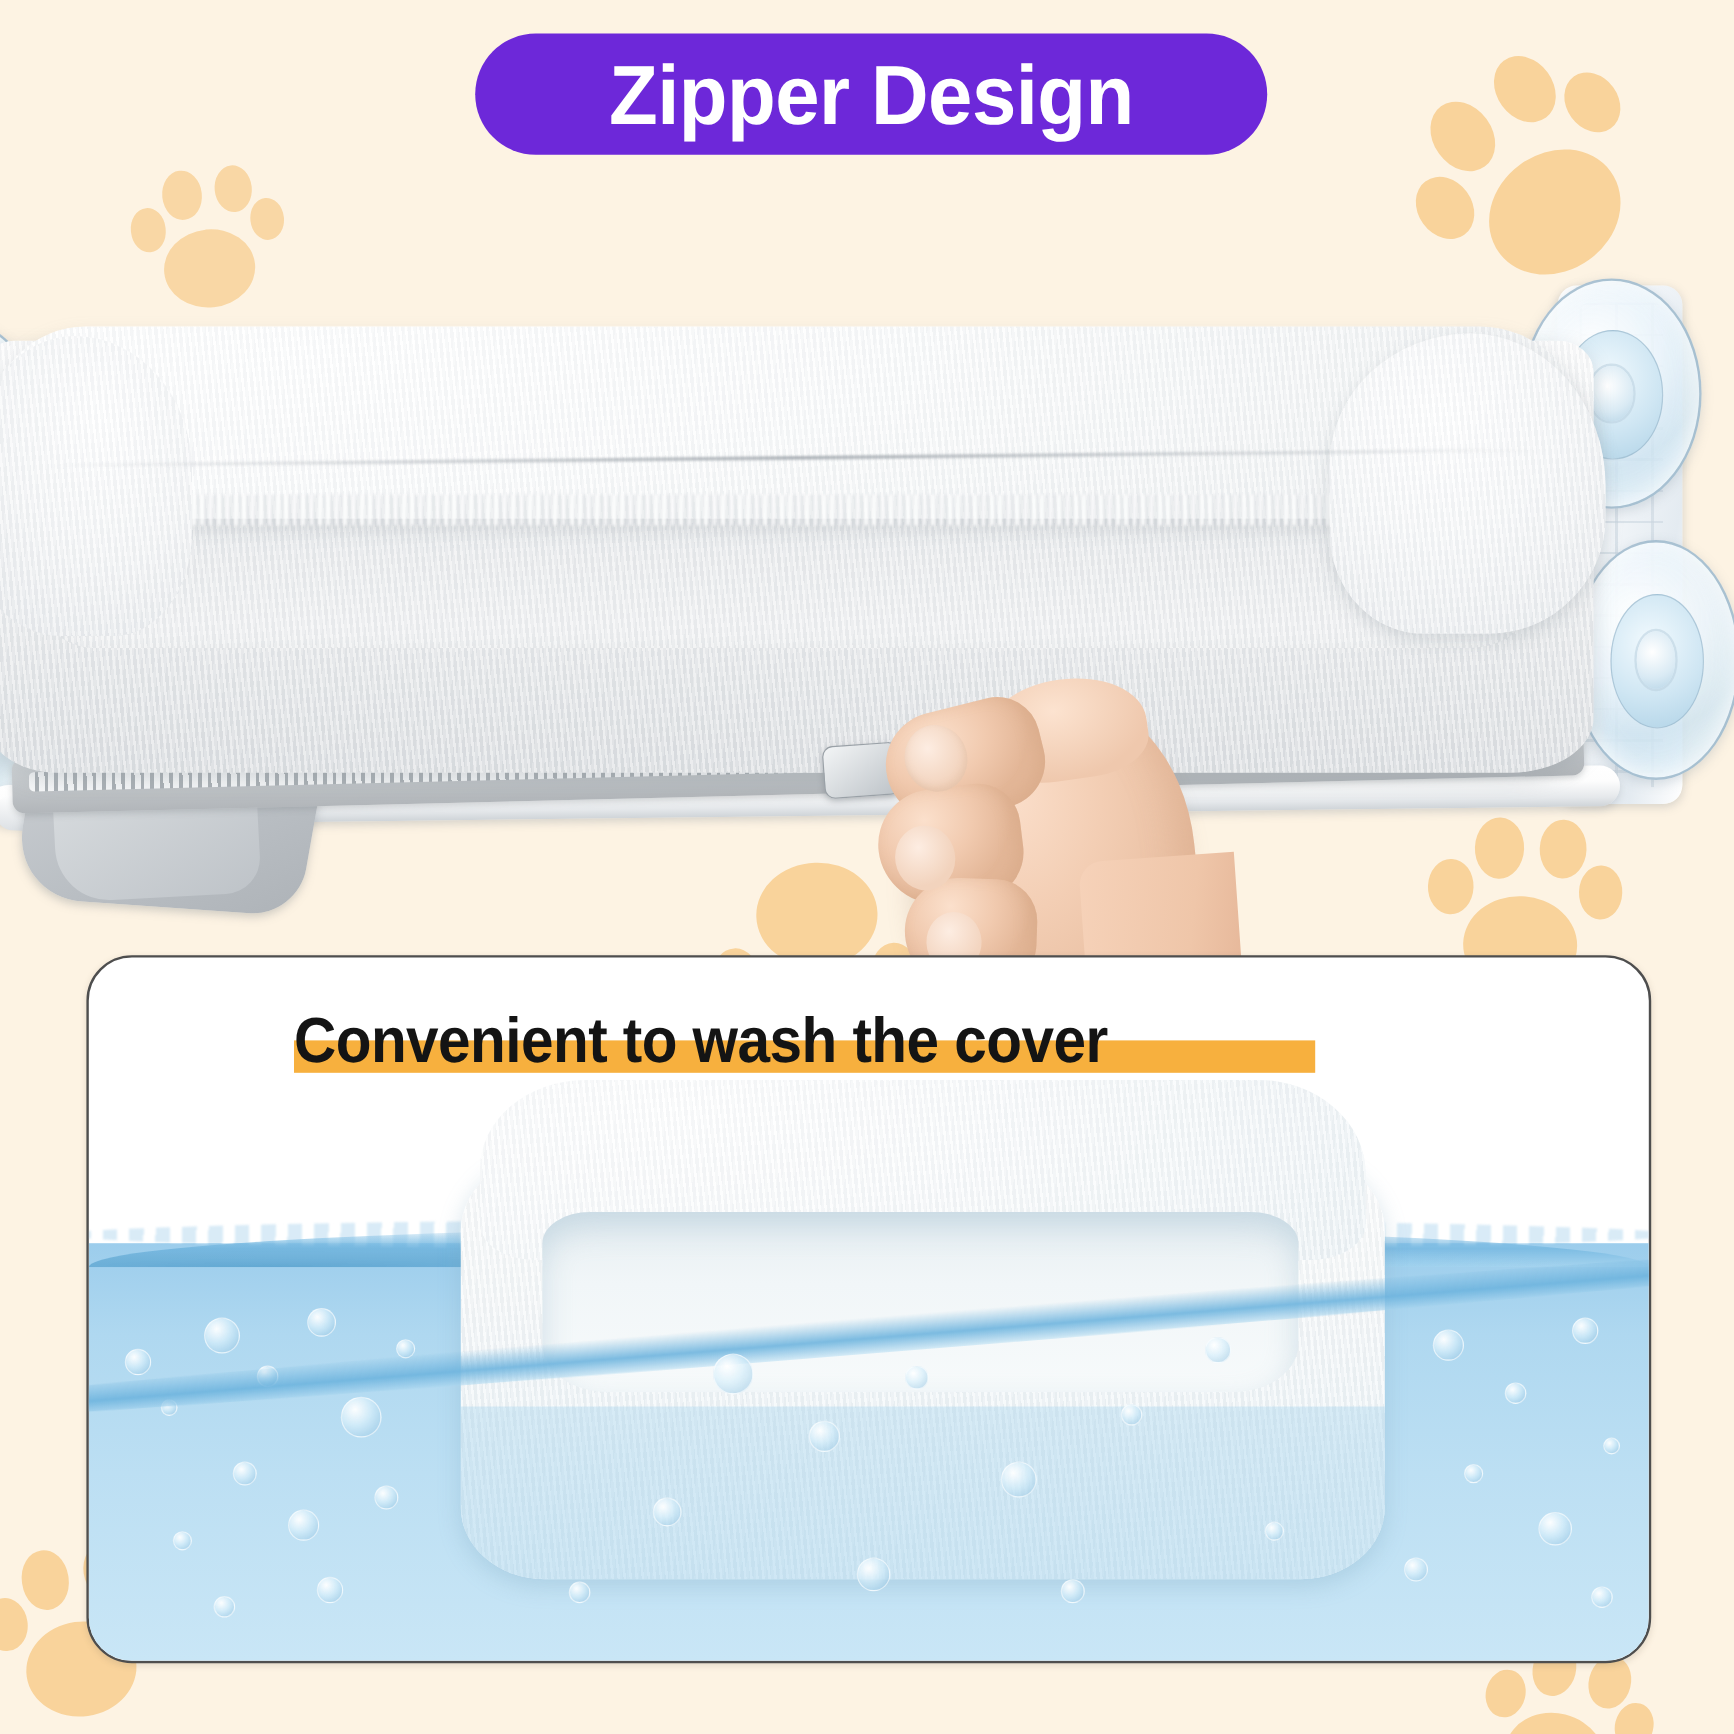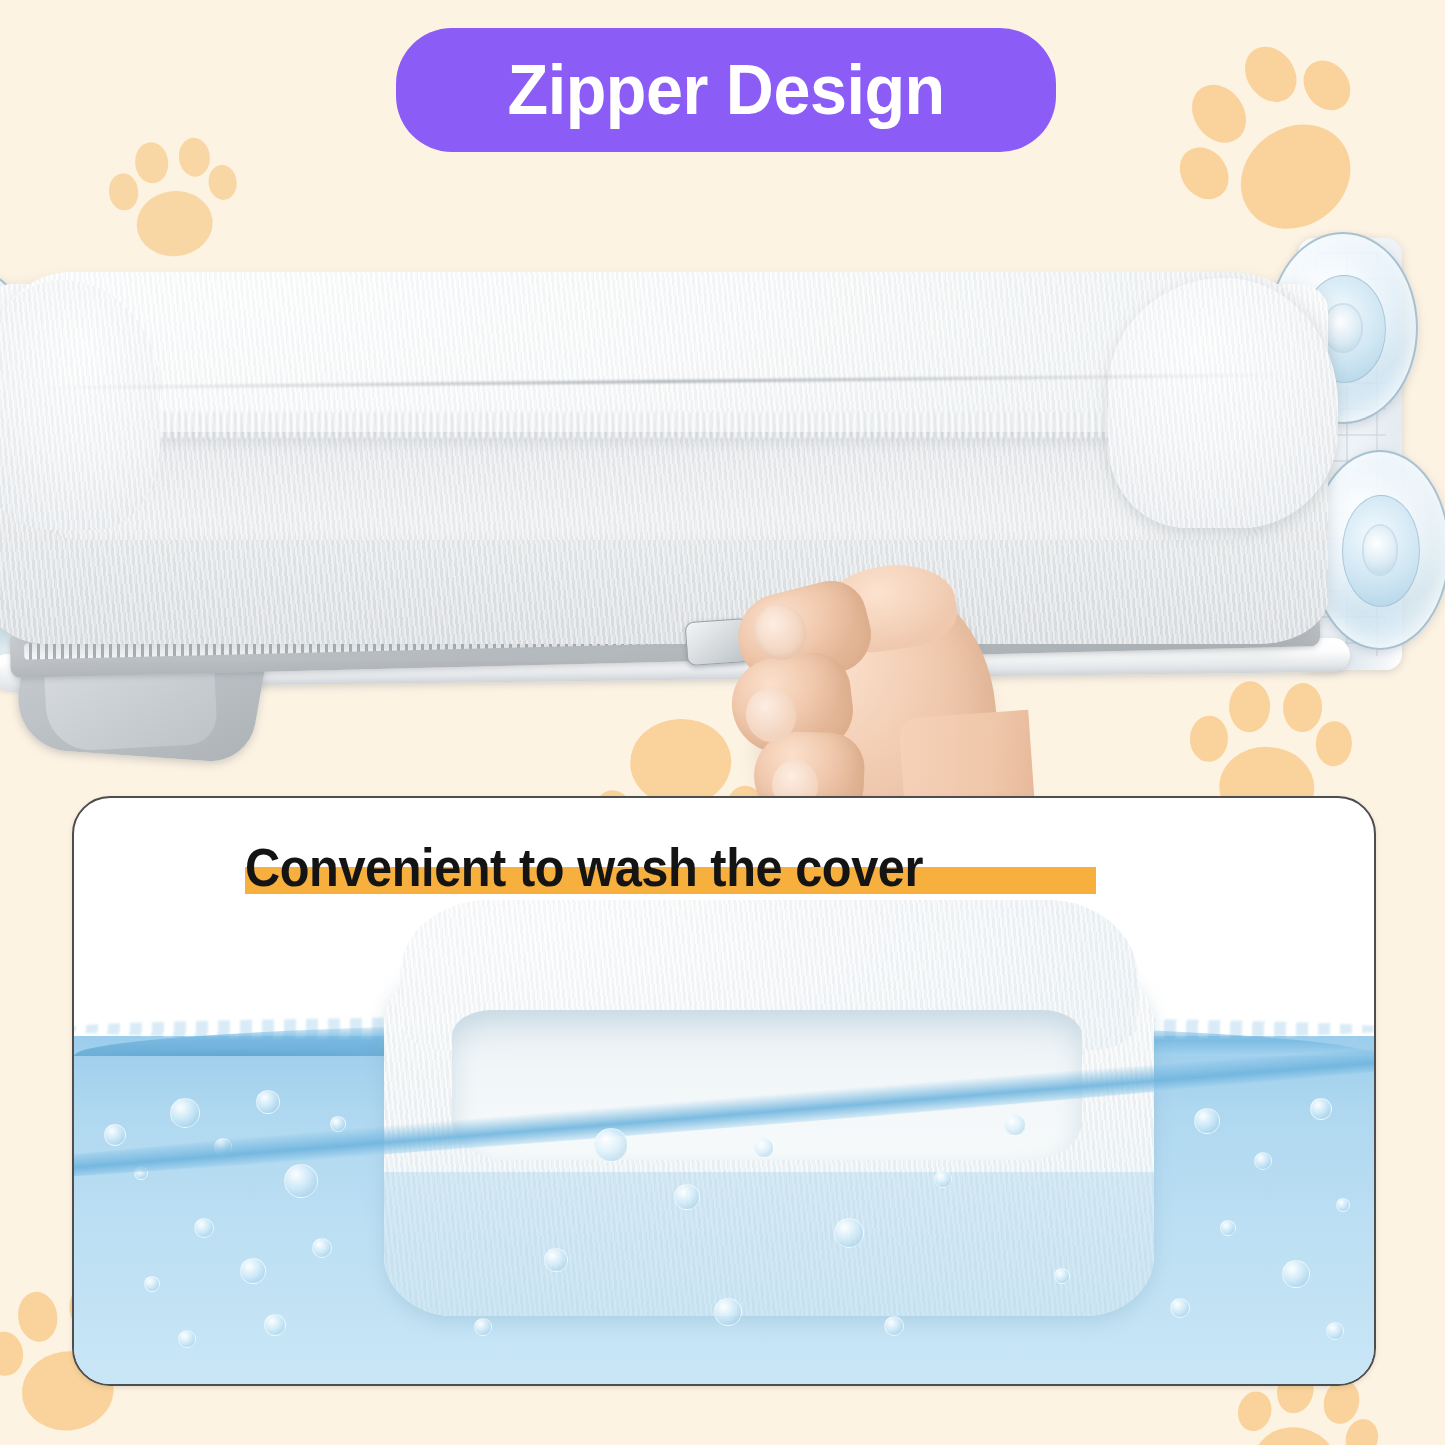--- a/index.html
+++ b/index.html
@@ -12,22 +12,22 @@
   }
 
   .page { position:absolute; inset:0; background:#FDF3E3; overflow:hidden; }
 
   
   .paw { position:absolute; }
   .paw i { position:absolute; display:block; background:#F9D39B; border-radius:50%; }
 
   
   .badge {
-    position:absolute; left:396px; top:28px; width:660px; height:124px;
-    background:#8b5cf6; border-radius:56px;
+    position:absolute; left:396px; top:28px; width:660px; height:101px;
+    background:#6d28d9; border-radius:56px;
     display:flex; align-items:center; justify-content:center;
     z-index:40;
   }
   .badge-text {
     color:#FFFFFF; font-size:70px; font-weight:bold; letter-spacing:-0.5px;
     line-height:1; white-space:nowrap;
     transform: scaleX(0.95);
   }
 
   

